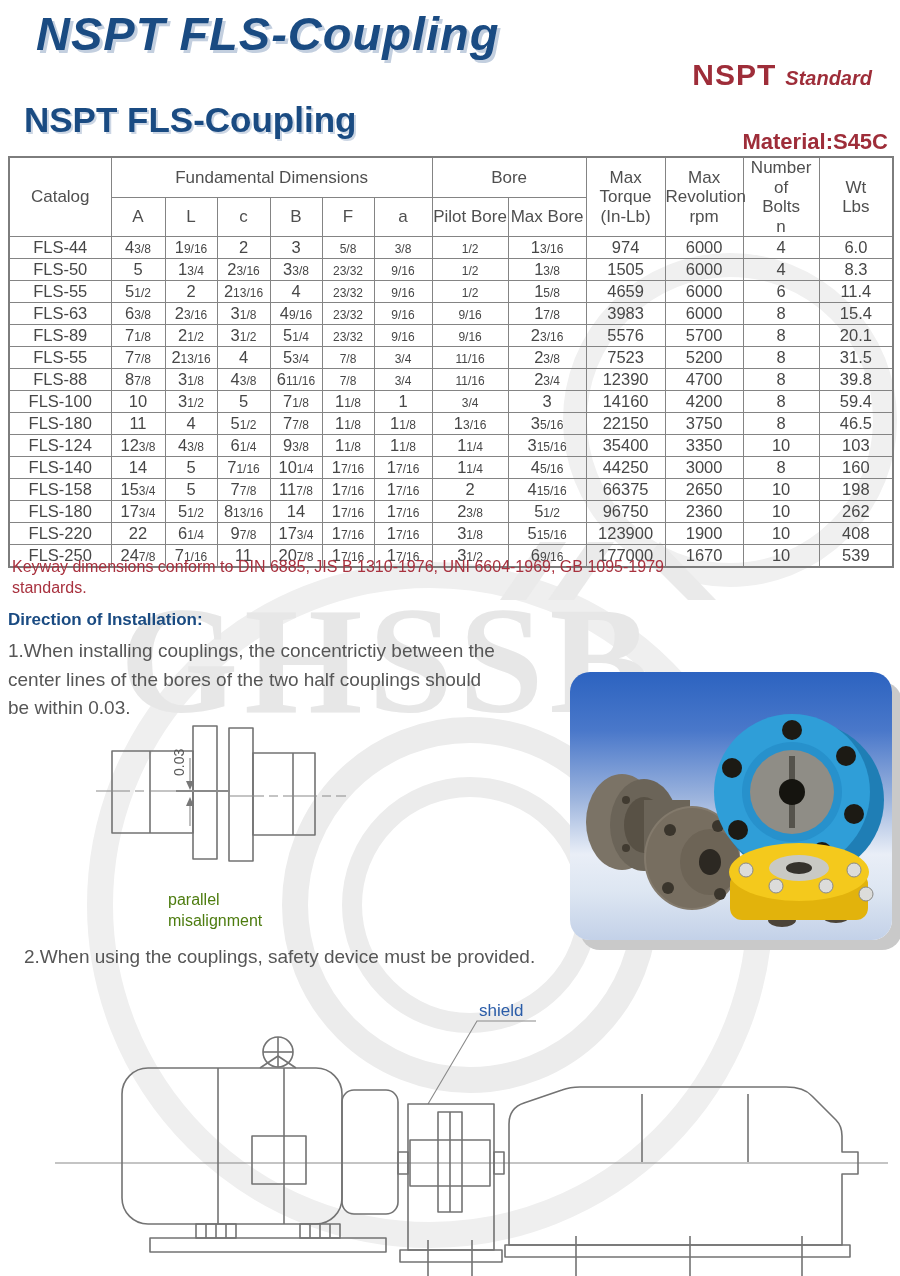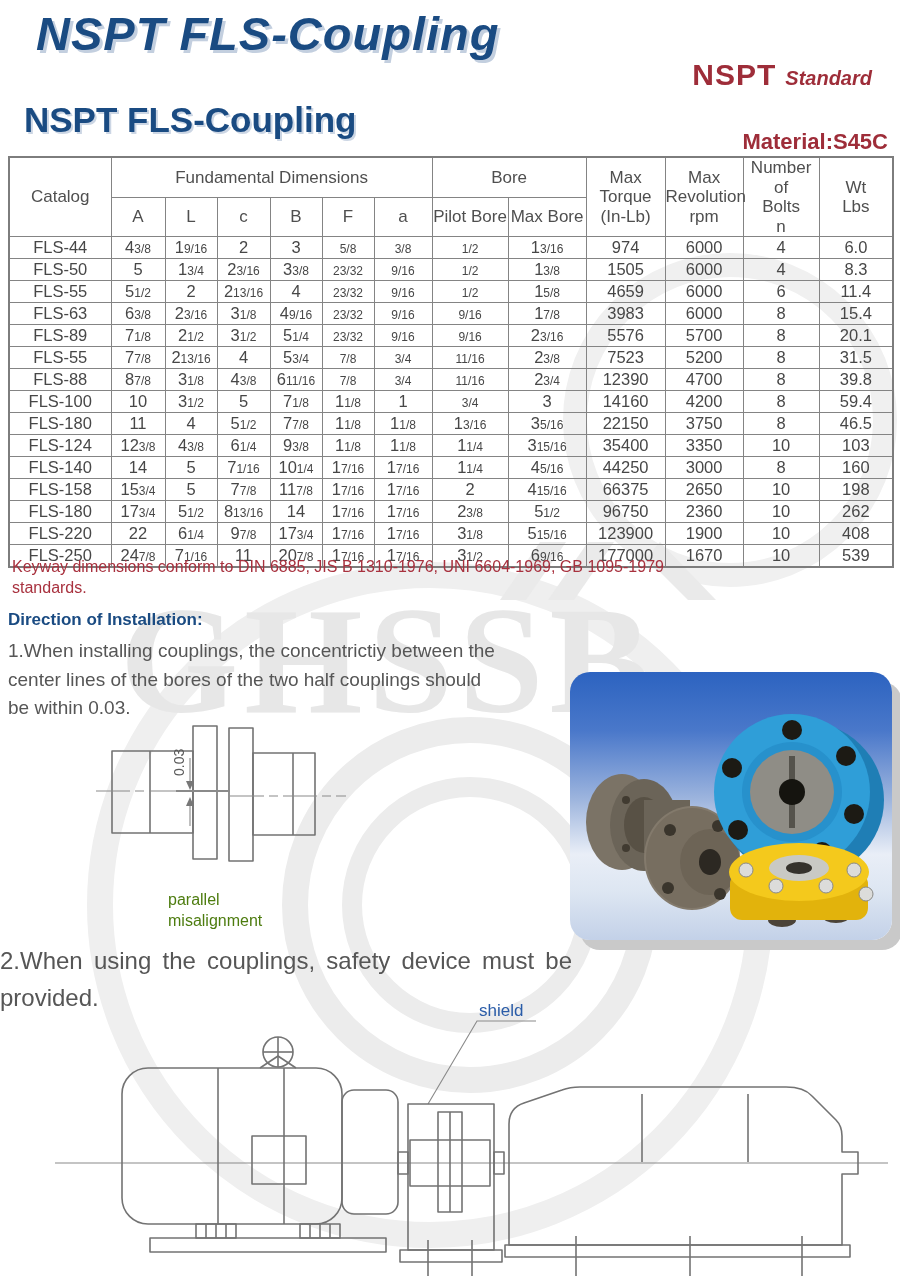--- a/index.html
+++ b/index.html
@@ -27,21 +27,21 @@
   table.spec th.pre{white-space:pre-line;}
   table.spec td{font-size:16.5px;color:#474747;height:21px;}
   td.cat{font-size:17.5px;}
   td.torque{text-align:right;padding-right:13px;}
   .frac{font-size:12px;}
 
   
   .keyway{position:absolute;left:12px;top:556px;width:660px;font-size:16px;color:#a8313e;line-height:1.32;z-index:1;}
   .dir-title{position:absolute;left:8px;top:610px;font-size:17px;font-weight:bold;color:#1a4b82;z-index:1;}
   .para1{position:absolute;left:8px;top:637px;width:490px;font-size:19px;color:#565656;line-height:1.5;z-index:1;}
-  .para2{position:absolute;left:0;top:942px;width:572px;font-size:24px;color:#565656;line-height:1.55;
+  .para2{position:absolute;left:24px;top:942px;width:572px;font-size:19px;color:#565656;line-height:1.55;
        text-align:justify;z-index:1;}
 
   
   .diagram1{position:absolute;left:80px;top:688px;z-index:1;}
   .diagram1-caption{position:absolute;left:168px;top:890px;width:130px;font-size:16px;color:#4d7c0f;line-height:1.3;z-index:1;}
 
   
   .photo{position:absolute;left:570px;top:672px;width:322px;height:268px;border-radius:20px;z-index:2;
        background:linear-gradient(180deg,#2c63c0 0%,#4a78ca 22%,#9fb6de 48%,#e9eef7 68%,#dde6f2 82%,#c3d1e8 100%);
        box-shadow:10px 10px 0 #c9c9c9;overflow:hidden;}

